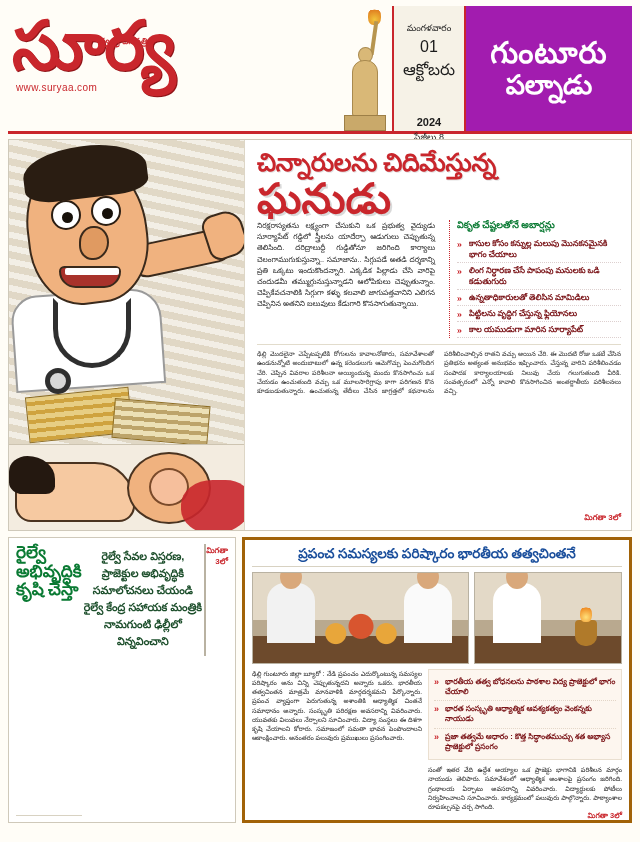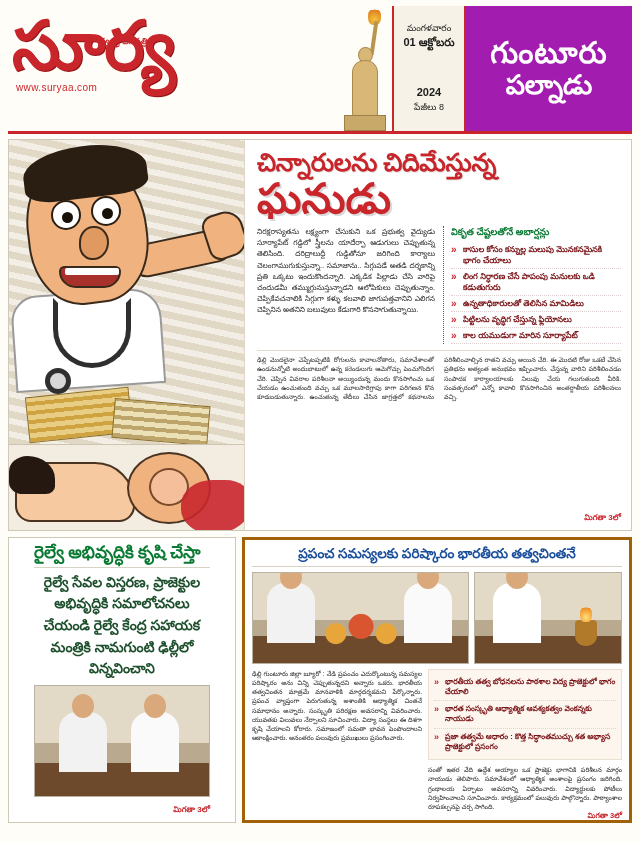--- a/index.html
+++ b/index.html
@@ -95,21 +95,21 @@
     width: 74px;
     background: #f6f2e7;
     border-left: 2px solid #c9262c;
     border-right: 2px solid #c9262c;
     text-align: center;
     padding: 16px 2px 0 2px;
     font-size: 9px;
     color: #1b1b1b;
     line-height: 1.45;
   }
-  .dateblock .d-big { font-size: 11px; font-weight: bold; }
+  .dateblock .d-big { font-size: 16px; font-weight: normal; }
   .dateblock .d-year { font-size: 11px; font-weight: bold; margin-top: 34px; }
   .edition {
     flex: 1;
     background: #a21caf;
     color: #fff;
     display: flex;
     flex-direction: column;
     justify-content: center;
     align-items: center;
     font-family: "Liberation Serif", serif;
@@ -283,32 +283,33 @@
   }
   .head-main {
     font-family: "Liberation Serif", serif;
     color: #c9262c;
     font-size: 42px;
     font-weight: bold;
     line-height: 1;
     margin-top: 2px;
     text-shadow: 2px 2px 0 rgba(0,0,0,.15);
   }
-  .lead-mid { display:flex; gap:8px; margin-top:6px; }
+  .lead-mid { display:flex; gap:14px; }
   .lead-body {
     width: 178px;
     font-size: 7.4px;
     line-height: 1.5;
     color: #1c1c1c;
     text-align: justify;
   }
   .bullets {
     flex: 1;
     border-left: 1px dotted #c9262c;
     padding-left: 7px;
+    font-family: Liberation Serif, serif;
   }
   .bullets .bt {
     color:#0a7a33; font-weight:bold; font-size:9.5px;
     margin-bottom:4px; line-height:1.2;
   }
   .bullets ul { list-style:none; margin:0; padding:0; }
   .bullets li {
     font-size: 8.2px;
     color:#7a1317;
     font-weight:bold;
@@ -342,32 +343,32 @@
     font-weight: bold;
     padding-top: 2px;
   }
 
   
   .bottom { display:flex; gap:6px; margin-top:6px; height:286px; }
   .col-left {
     width: 228px;
     border: 1px solid #cfc9ba;
     background:#fff;
-    padding: 6px 25px;
-    display:flex; flex-direction:column;
+    padding: 6px 7px;
+    display:flex; flex-direction:row;
   }
   .g-head {
     font-family:"Liberation Serif", serif;
     color:#0a7a33; font-weight:bold;
     font-size: 17px; line-height:1.1;
     border-bottom:1px solid #d8d2c2;
     padding-bottom:4px;
   }
   .sub-lines {
-    font-size: 14px; line-height:1.55; color:#1d4f2c;
+    font-size: 11px; line-height:1.55; color:#1d4f2c;
     font-weight:bold; text-align:center; padding: 4px 2px 5px 2px;
   }
   .photo {
     position: relative;
     background: linear-gradient(175deg,#cdd5dd,#aeb8c3);
     border: 1px solid #b9b2a2;
     overflow: hidden;
   }
   .photo .wall { position:absolute; inset:0; background:linear-gradient(180deg,#e3d9c7 0 52%, #b9a98f 52% 100%); }
   .photo .tbl { position:absolute; left:0; bottom:0; width:100%; height:30%; background:#6d4a2c; }

